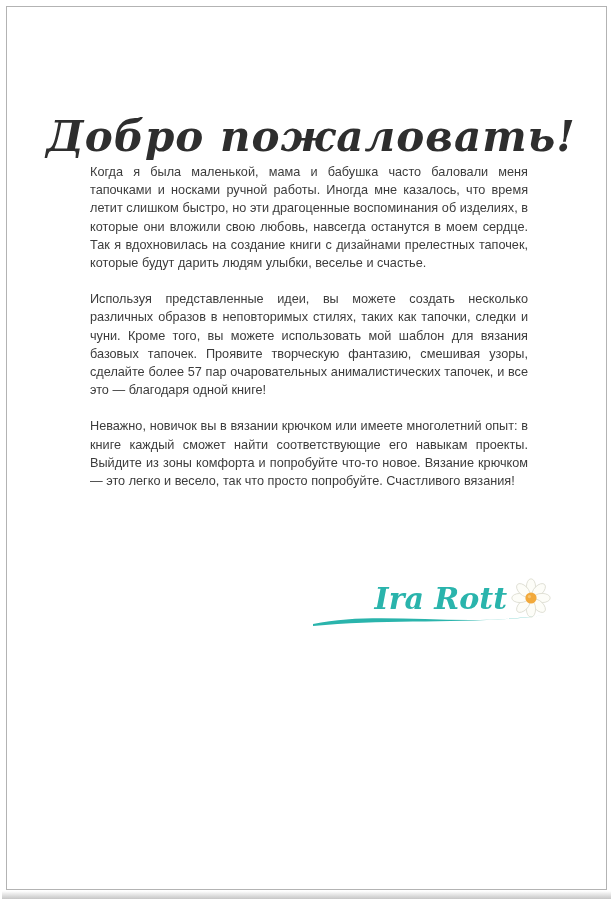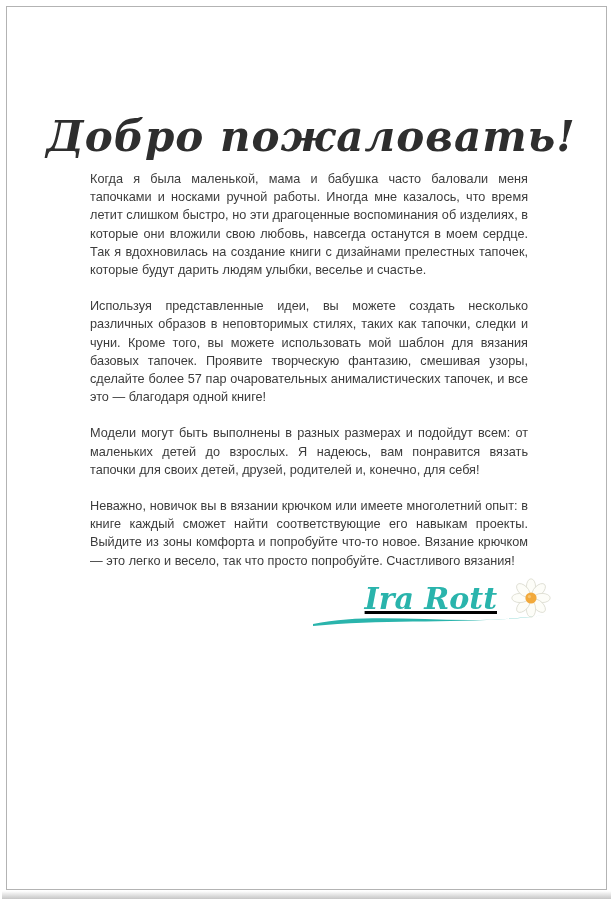--- a/index.html
+++ b/index.html
@@ -41,21 +41,21 @@
     font-family: "DejaVu Serif", serif;
     font-style: italic;
     font-weight: 700;
     font-size: 42px;
     letter-spacing: 1px;
     color: #2e2e2e;
     margin-left: 9px;
   }
   .body-text {
     position: absolute;
-    top: 170px;
+    top: 163px;
     left: 90px;
     right: 85px;
     color: #3c3c3c;
     font-size: 12.7px;
     line-height: 18.2px;
     text-align: justify;
   }
   .body-text p {
     margin: 0 0 18px 0;
   }
@@ -63,22 +63,21 @@
     position: absolute;
     top: 578px;
     right: 62px;
     width: 300px;
     text-align: right;
   }
   .sig-row {
     display: flex;
     justify-content: flex-end;
     align-items: center;
-    gap: 16px;
-    text-decoration: underline;
+    gap: 6px;
   }
   .sig-name {
     font-family: "DejaVu Serif", serif;
     font-style: italic;
     font-weight: 700;
     font-size: 30px;
     color: #2ab4ac;
     white-space: nowrap;
   }
   .daisy {
@@ -97,21 +96,20 @@
 
 <div class="sheet">
 
   <div class="frame"></div>
 
   <h1 class="page-title">Добро пожаловать!</h1>
 
   <div class="body-text">
     <p>Когда я была маленькой, мама и бабушка часто баловали меня тапочками и носками ручной работы. Иногда мне казалось, что время летит слишком быстро, но эти драгоценные воспоминания об изделиях, в которые они вложили свою любовь, навсегда останутся в моем сердце. Так я вдохновилась на создание книги с дизайнами прелестных тапочек, которые будут дарить людям улыбки, веселье и счастье.</p>
     <p>Используя представленные идеи, вы можете создать несколько различных образов в неповторимых стилях, таких как тапочки, следки и чуни. Кроме того, вы можете использовать мой шаблон для вязания базовых тапочек. Проявите творческую фантазию, смешивая узоры, сделайте более 57 пар очаровательных анималистических тапочек, и все это — благодаря одной книге!</p>
-    <p>Модели могут быть выполнены в разных размерах и подойдут всем: от маленьких детей до взрослых. Я надеюсь, вам понравится вязать тапочки для своих детей, друзей, родителей и, конечно, для себя!</p>
     <p>Неважно, новичок вы в вязании крючком или имеете многолетний опыт: в книге каждый сможет найти соответствующие его навыкам проекты. Выйдите из зоны комфорта и попробуйте что-то новое. Вязание крючком — это легко и весело, так что просто попробуйте. Счастливого вязания!</p>
   </div>
 
   <div class="signature">
     <div class="sig-row">
       <span class="sig-name">Ira Rott</span>
       <span class="daisy">
         <svg width="40" height="40" viewBox="0 0 40 40">
           <g>
             <g transform="rotate(0 20 20)">

